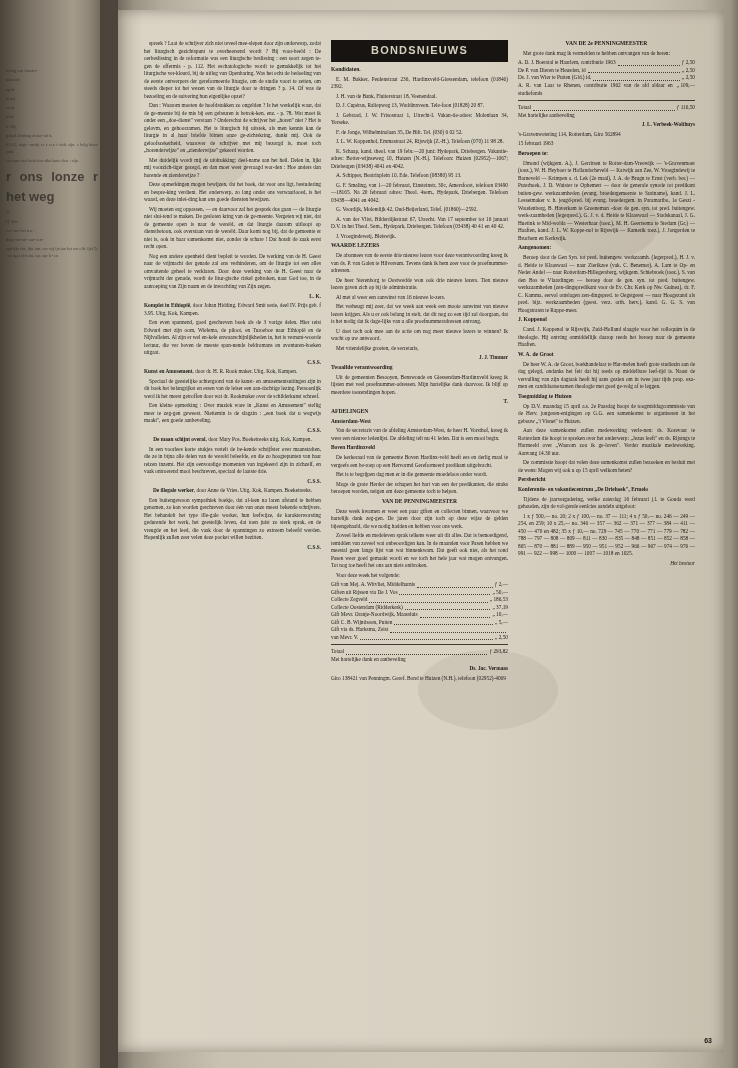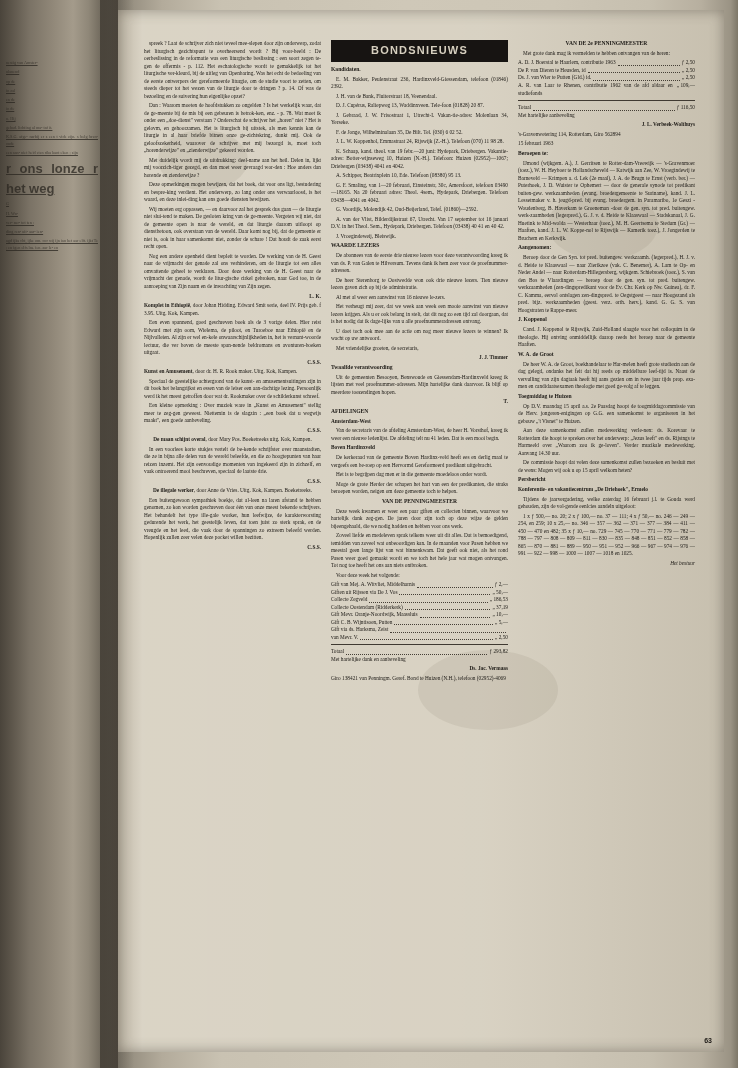--- a/index.html
+++ b/index.html
@@ -107,28 +107,27 @@
     position: absolute;
     right: 12px; bottom: 8px;
     font-family: "Liberation Sans", sans-serif;
     font-weight: bold;
     font-size: 7px;
     color: #1d1a16;
   }
   
   .edge-frag {
     position: absolute;
-    left: 6px; top: 60px;
+    left: 6px; top: 68px;
     width: 92px;
     font-size: 4.2px;
     line-height: 1.5;
     color: #2a2620;
     opacity: 0.75;
     text-align: justify;
-    text-decoration: underline;
   }
   .edge-frag p { margin: 0 0 3px 0; }
   .edge-big {
     font-family: "Liberation Sans", sans-serif;
     font-weight: bold;
     font-size: 13px;
     margin: 6px 0 4px 0;
   }
   
   .spot {

